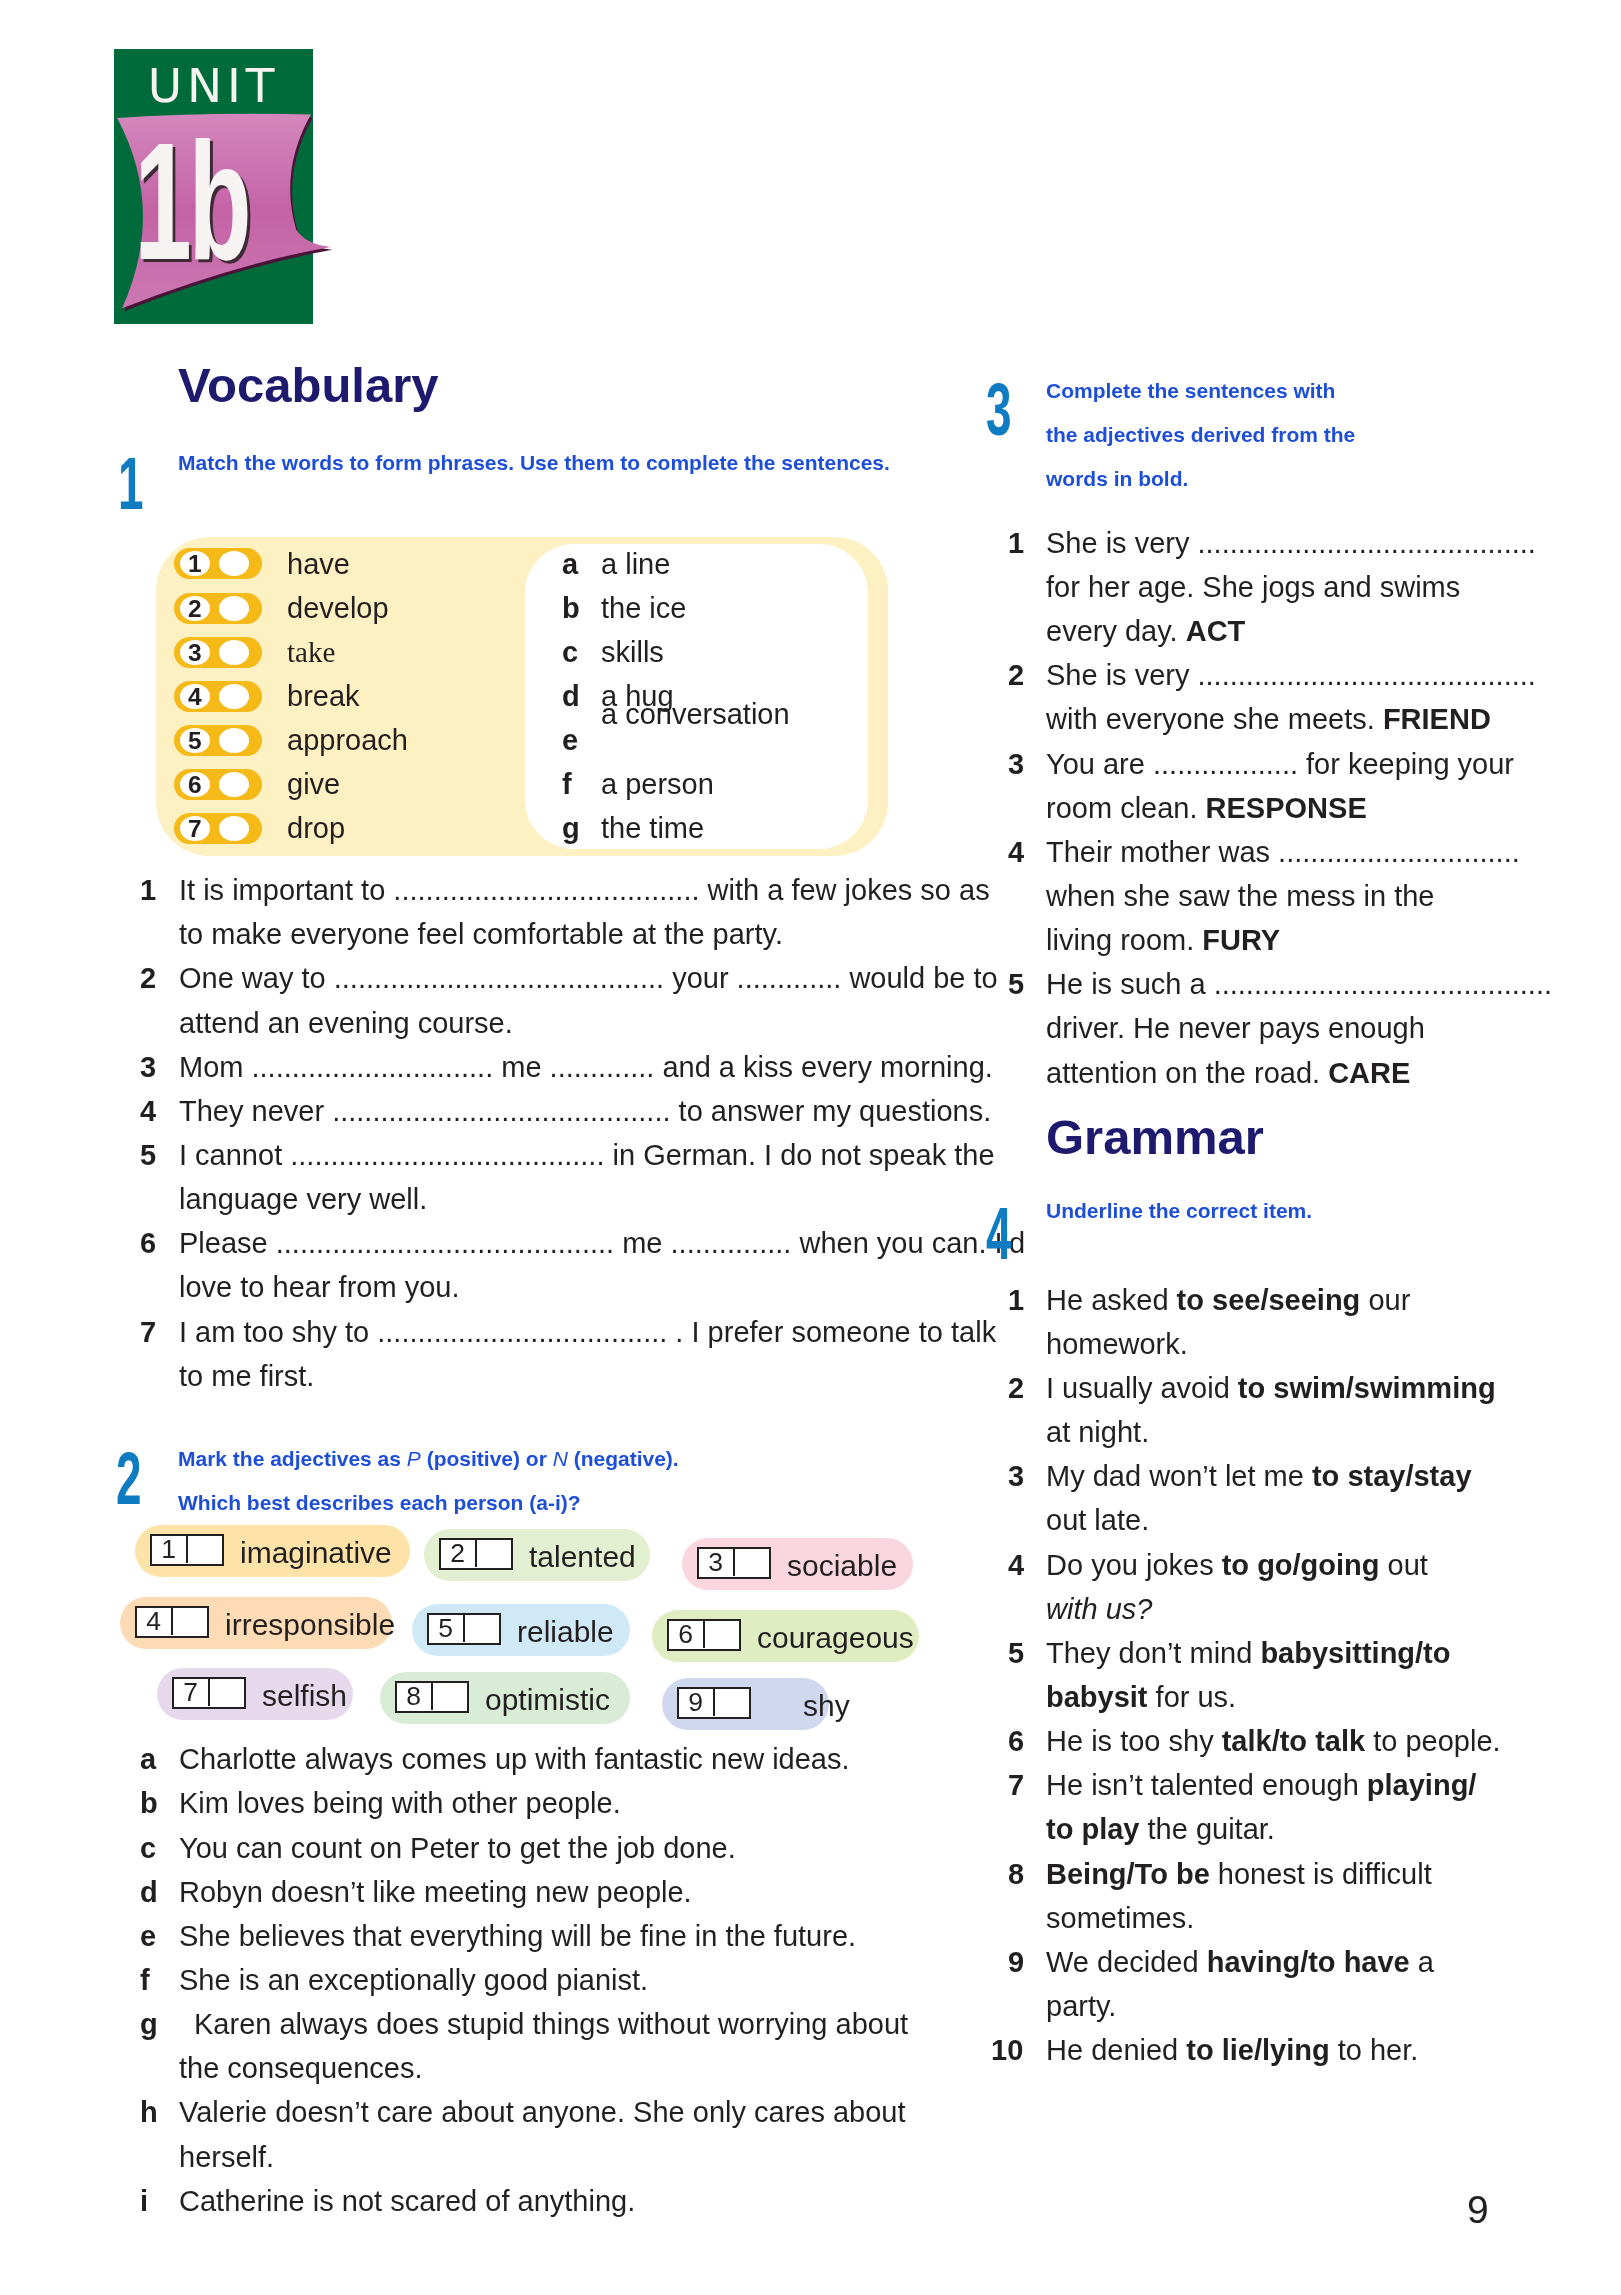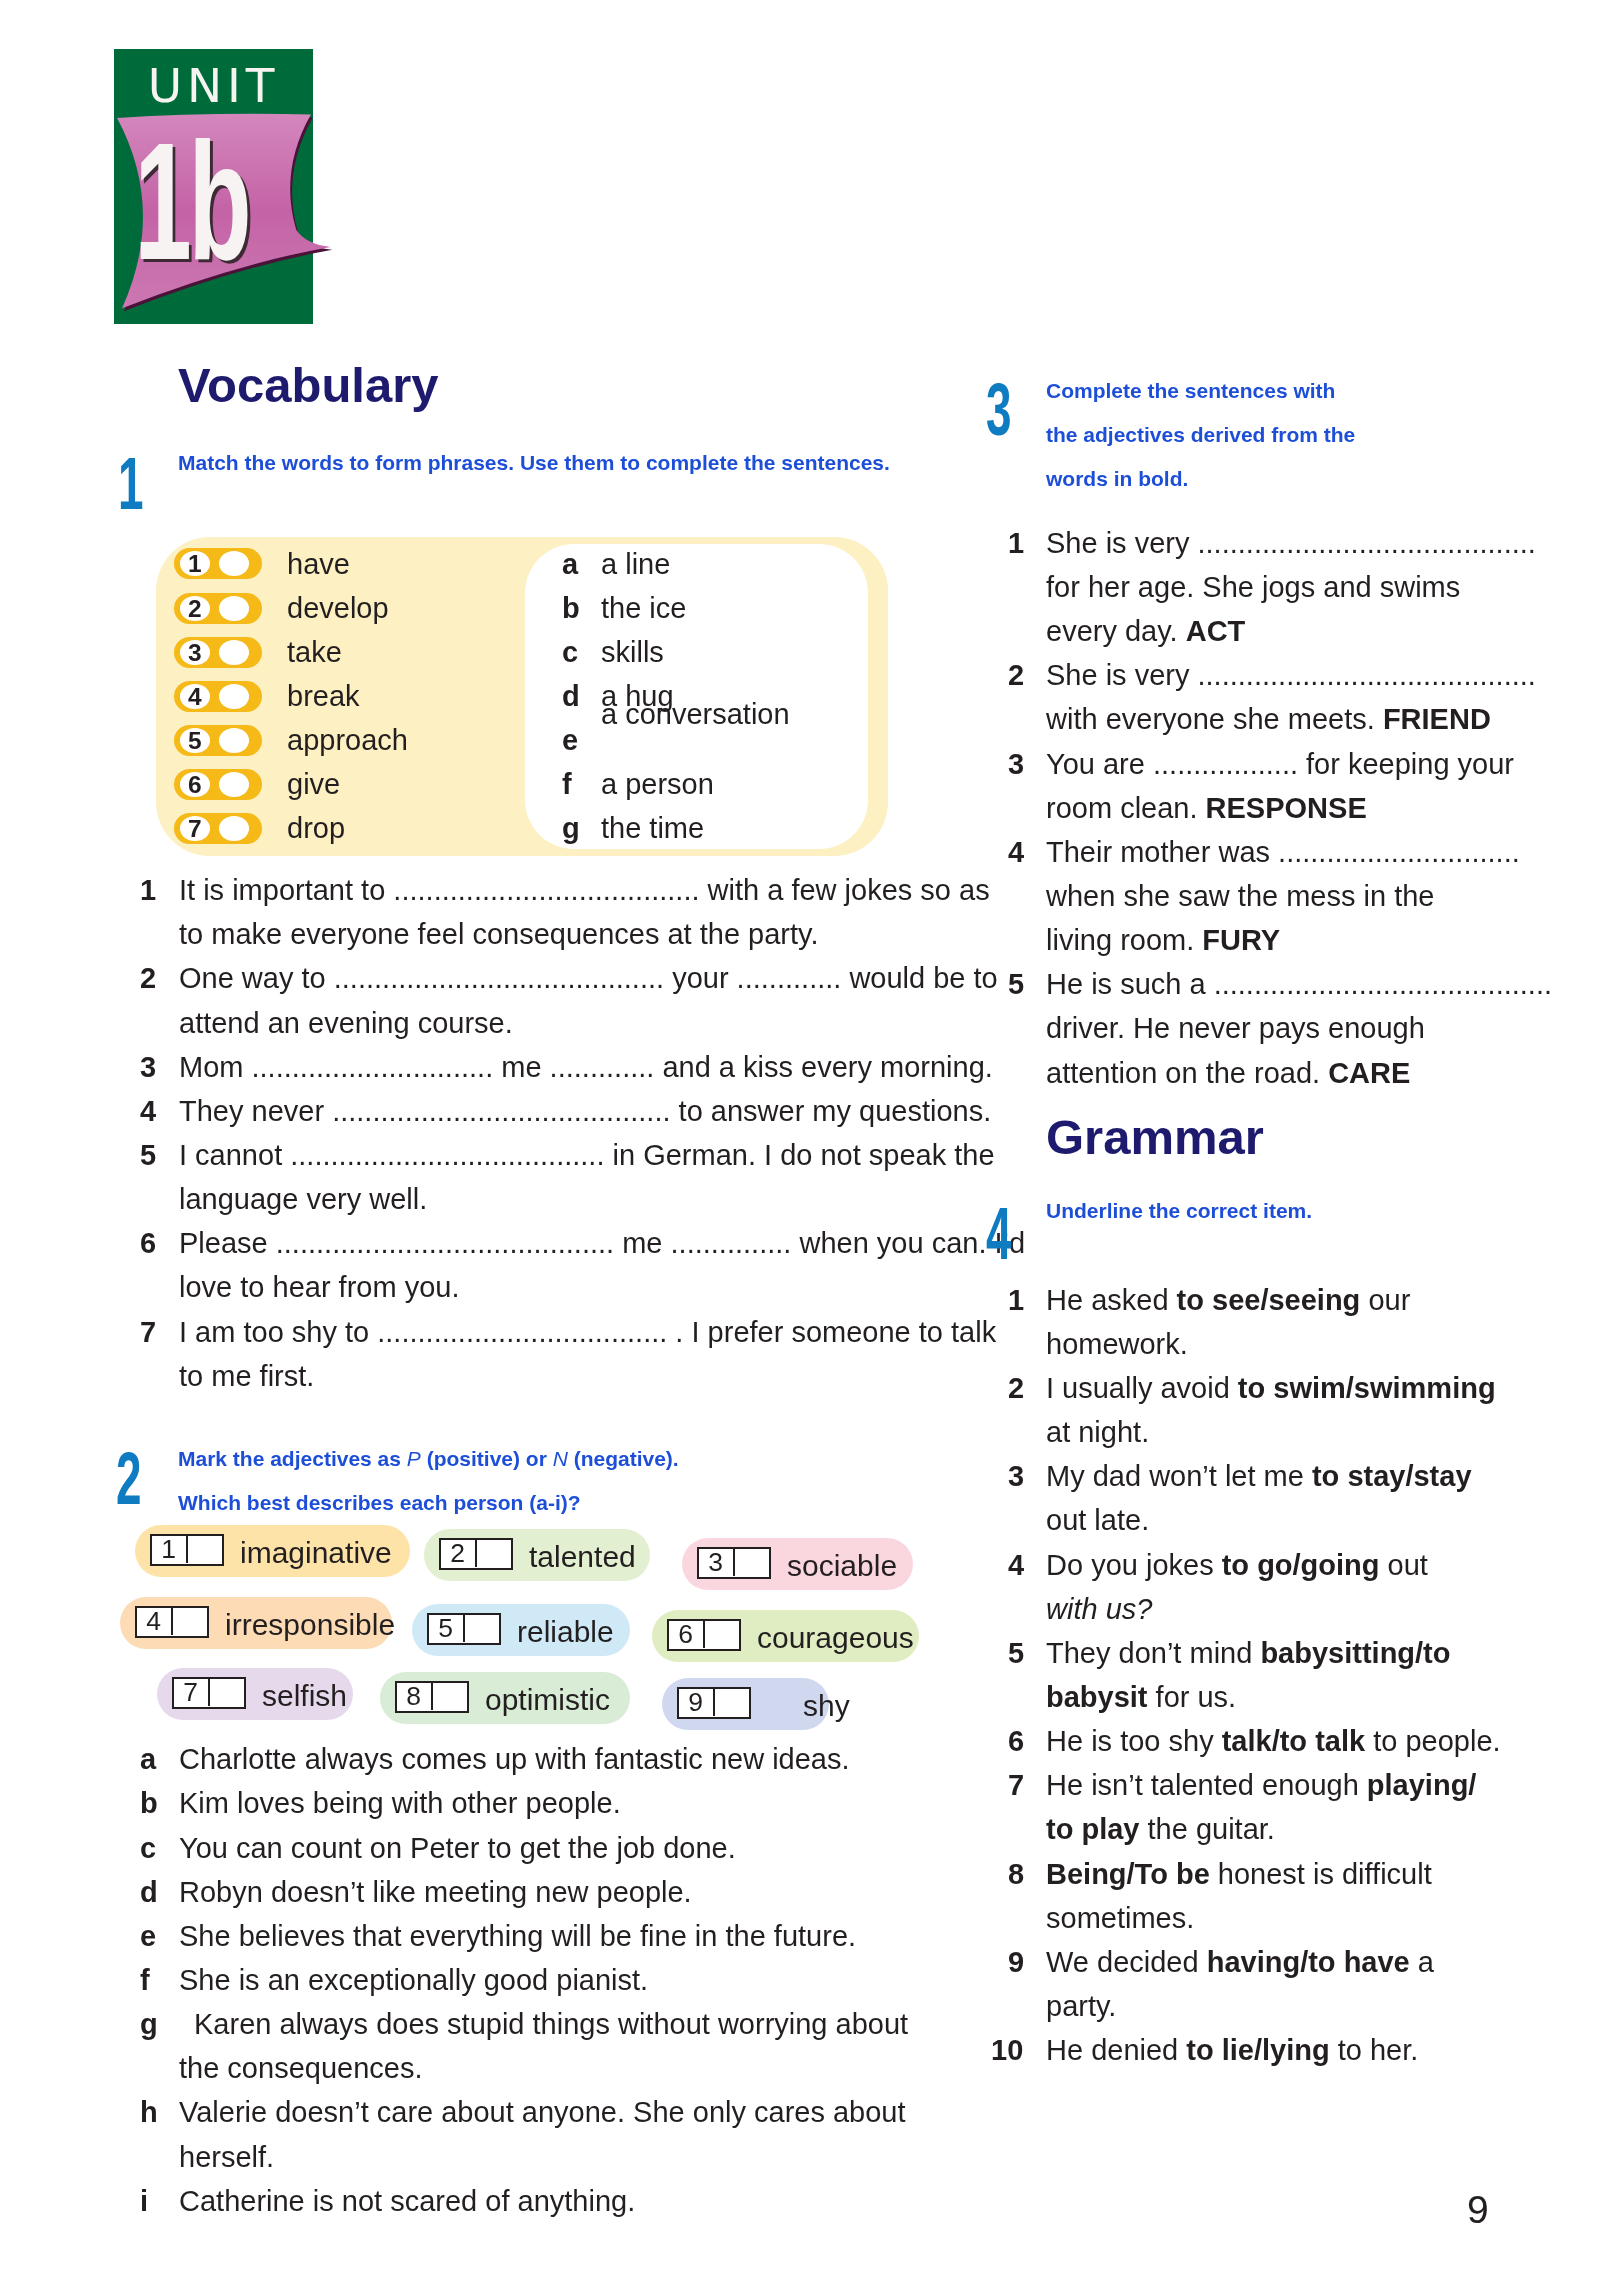--- a/index.html
+++ b/index.html
@@ -77,21 +77,21 @@
       </div>
       <div class="c2"></div>
     </div>
     <div class="abs txt" style="left: 287px; top: 586px;">develop</div>
     <div class="pill" style="left: 174px; top: 637px;">
       <div class="c1">
         <span>3</span>
       </div>
       <div class="c2"></div>
     </div>
-    <div class="abs txt" style="left: 287px; top: 630px;">take</div>
+    <div class="abs txt" style="left: 287px; top: 630px; font-family: Liberation Serif, serif;">take</div>
     <div class="pill" style="left: 174px; top: 681px;">
       <div class="c1">
         <span>4</span>
       </div>
       <div class="c2"></div>
     </div>
     <div class="abs txt" style="left: 287px; top: 674px;">break</div>
     <div class="pill" style="left: 174px; top: 725px;">
       <div class="c1">
         <span>5</span>
@@ -127,21 +127,21 @@
     <div class="abs txt" style="left: 601px; top: 692px;">a conversation</div>
     <div class="abs txt bold" style="left: 562px; top: 762px;">f</div>
     <div class="abs txt" style="left: 601px; top: 762px;">a person</div>
     <div class="abs txt bold" style="left: 562px; top: 806px;">g</div>
     <div class="abs txt" style="left: 601px; top: 806px;">the time</div>
   </div>
 
 <div id="ex1-sentences">
     <div class="abs txt bold" style="left: 140px; top: 868px;">1</div>
     <div class="abs txt" style="left: 179px; top: 868px; width: 736px; white-space: nowrap;">It is important to ...................................... with a few jokes so as</div>
-    <div class="abs txt" style="left: 179px; top: 912px;">to make everyone feel consequences at the party.</div>
+    <div class="abs txt" style="left: 179px; top: 912px;">to make everyone feel comfortable at the party.</div>
     <div class="abs txt bold" style="left: 140px; top: 956px;">2</div>
     <div class="abs txt" style="left: 179px; top: 956px; width: 736px; white-space: nowrap;">One way to ......................................... your ............. would be to</div>
     <div class="abs txt" style="left: 179px; top: 1001px;">attend an evening course.</div>
     <div class="abs txt bold" style="left: 140px; top: 1045px;">3</div>
     <div class="abs txt" style="left: 179px; top: 1045px; width: 736px; white-space: nowrap;">Mom .............................. me ............. and a kiss every morning.</div>
     <div class="abs txt bold" style="left: 140px; top: 1089px;">4</div>
     <div class="abs txt" style="left: 179px; top: 1089px; width: 736px; white-space: nowrap;">They never .......................................... to answer my questions.</div>
     <div class="abs txt bold" style="left: 140px; top: 1133px;">5</div>
     <div class="abs txt" style="left: 179px; top: 1133px; width: 736px; white-space: nowrap;">I cannot ....................................... in German. I do not speak the</div>
     <div class="abs txt" style="left: 179px; top: 1177px;">language very well.</div>

